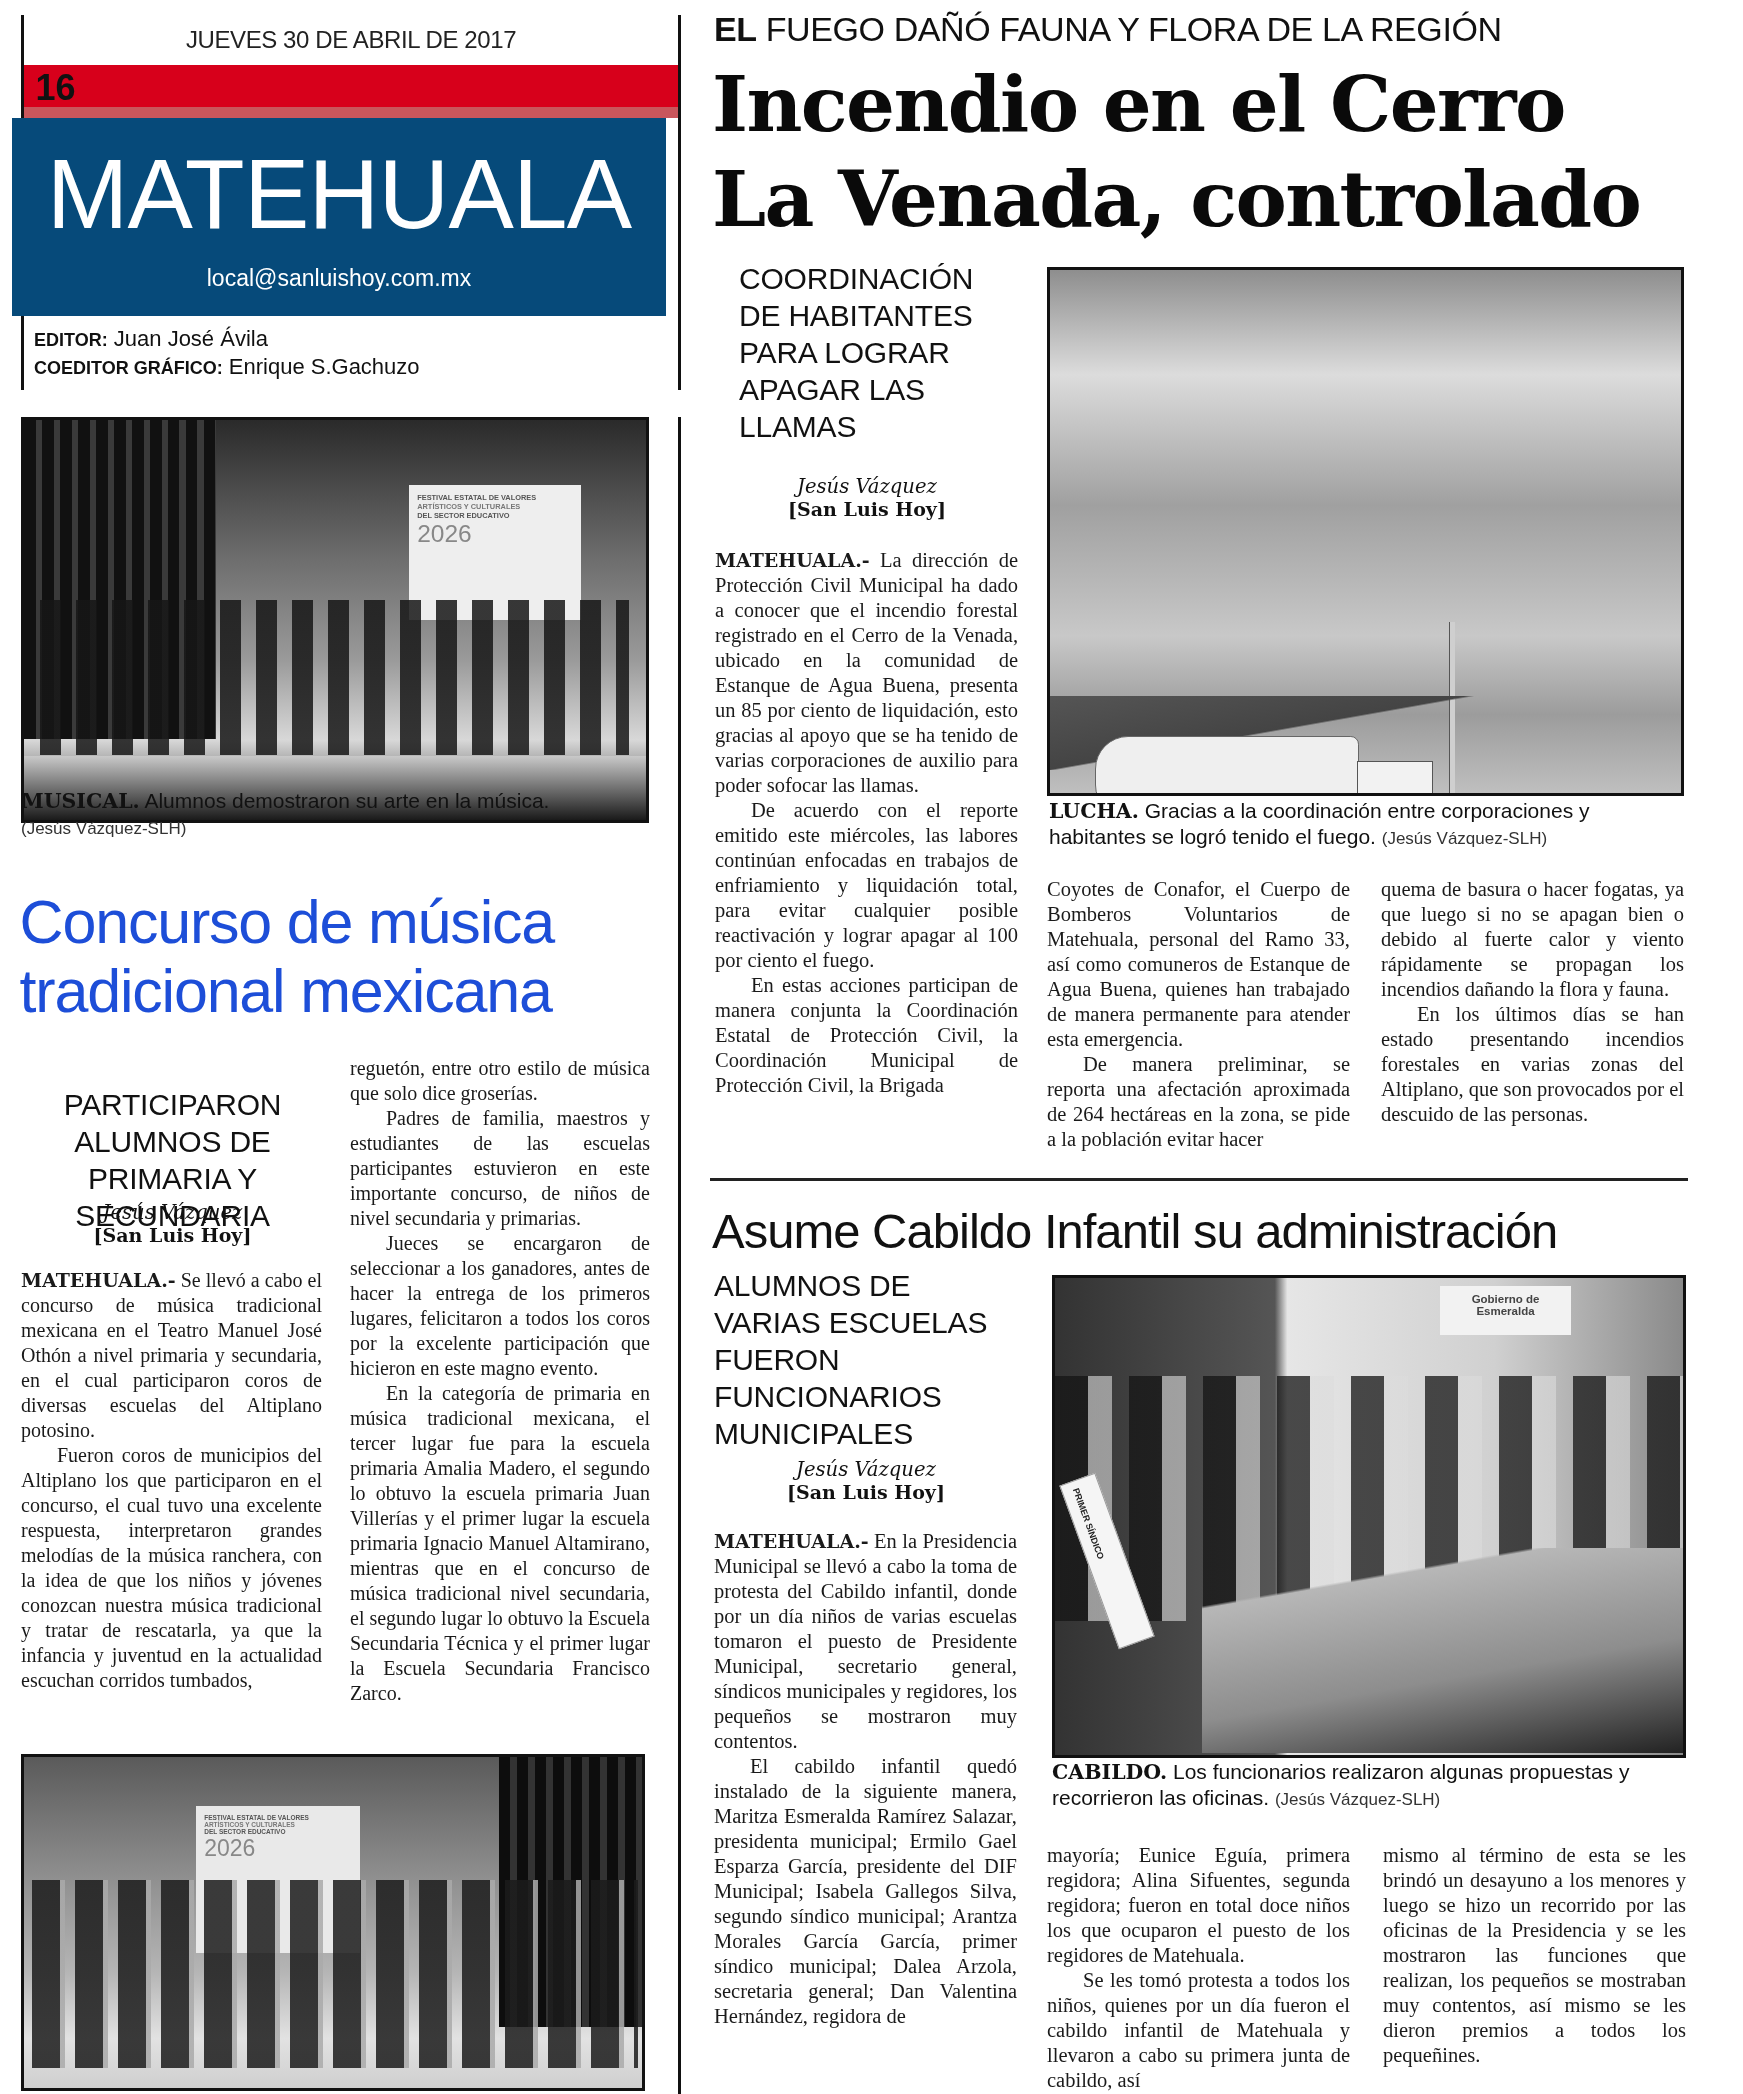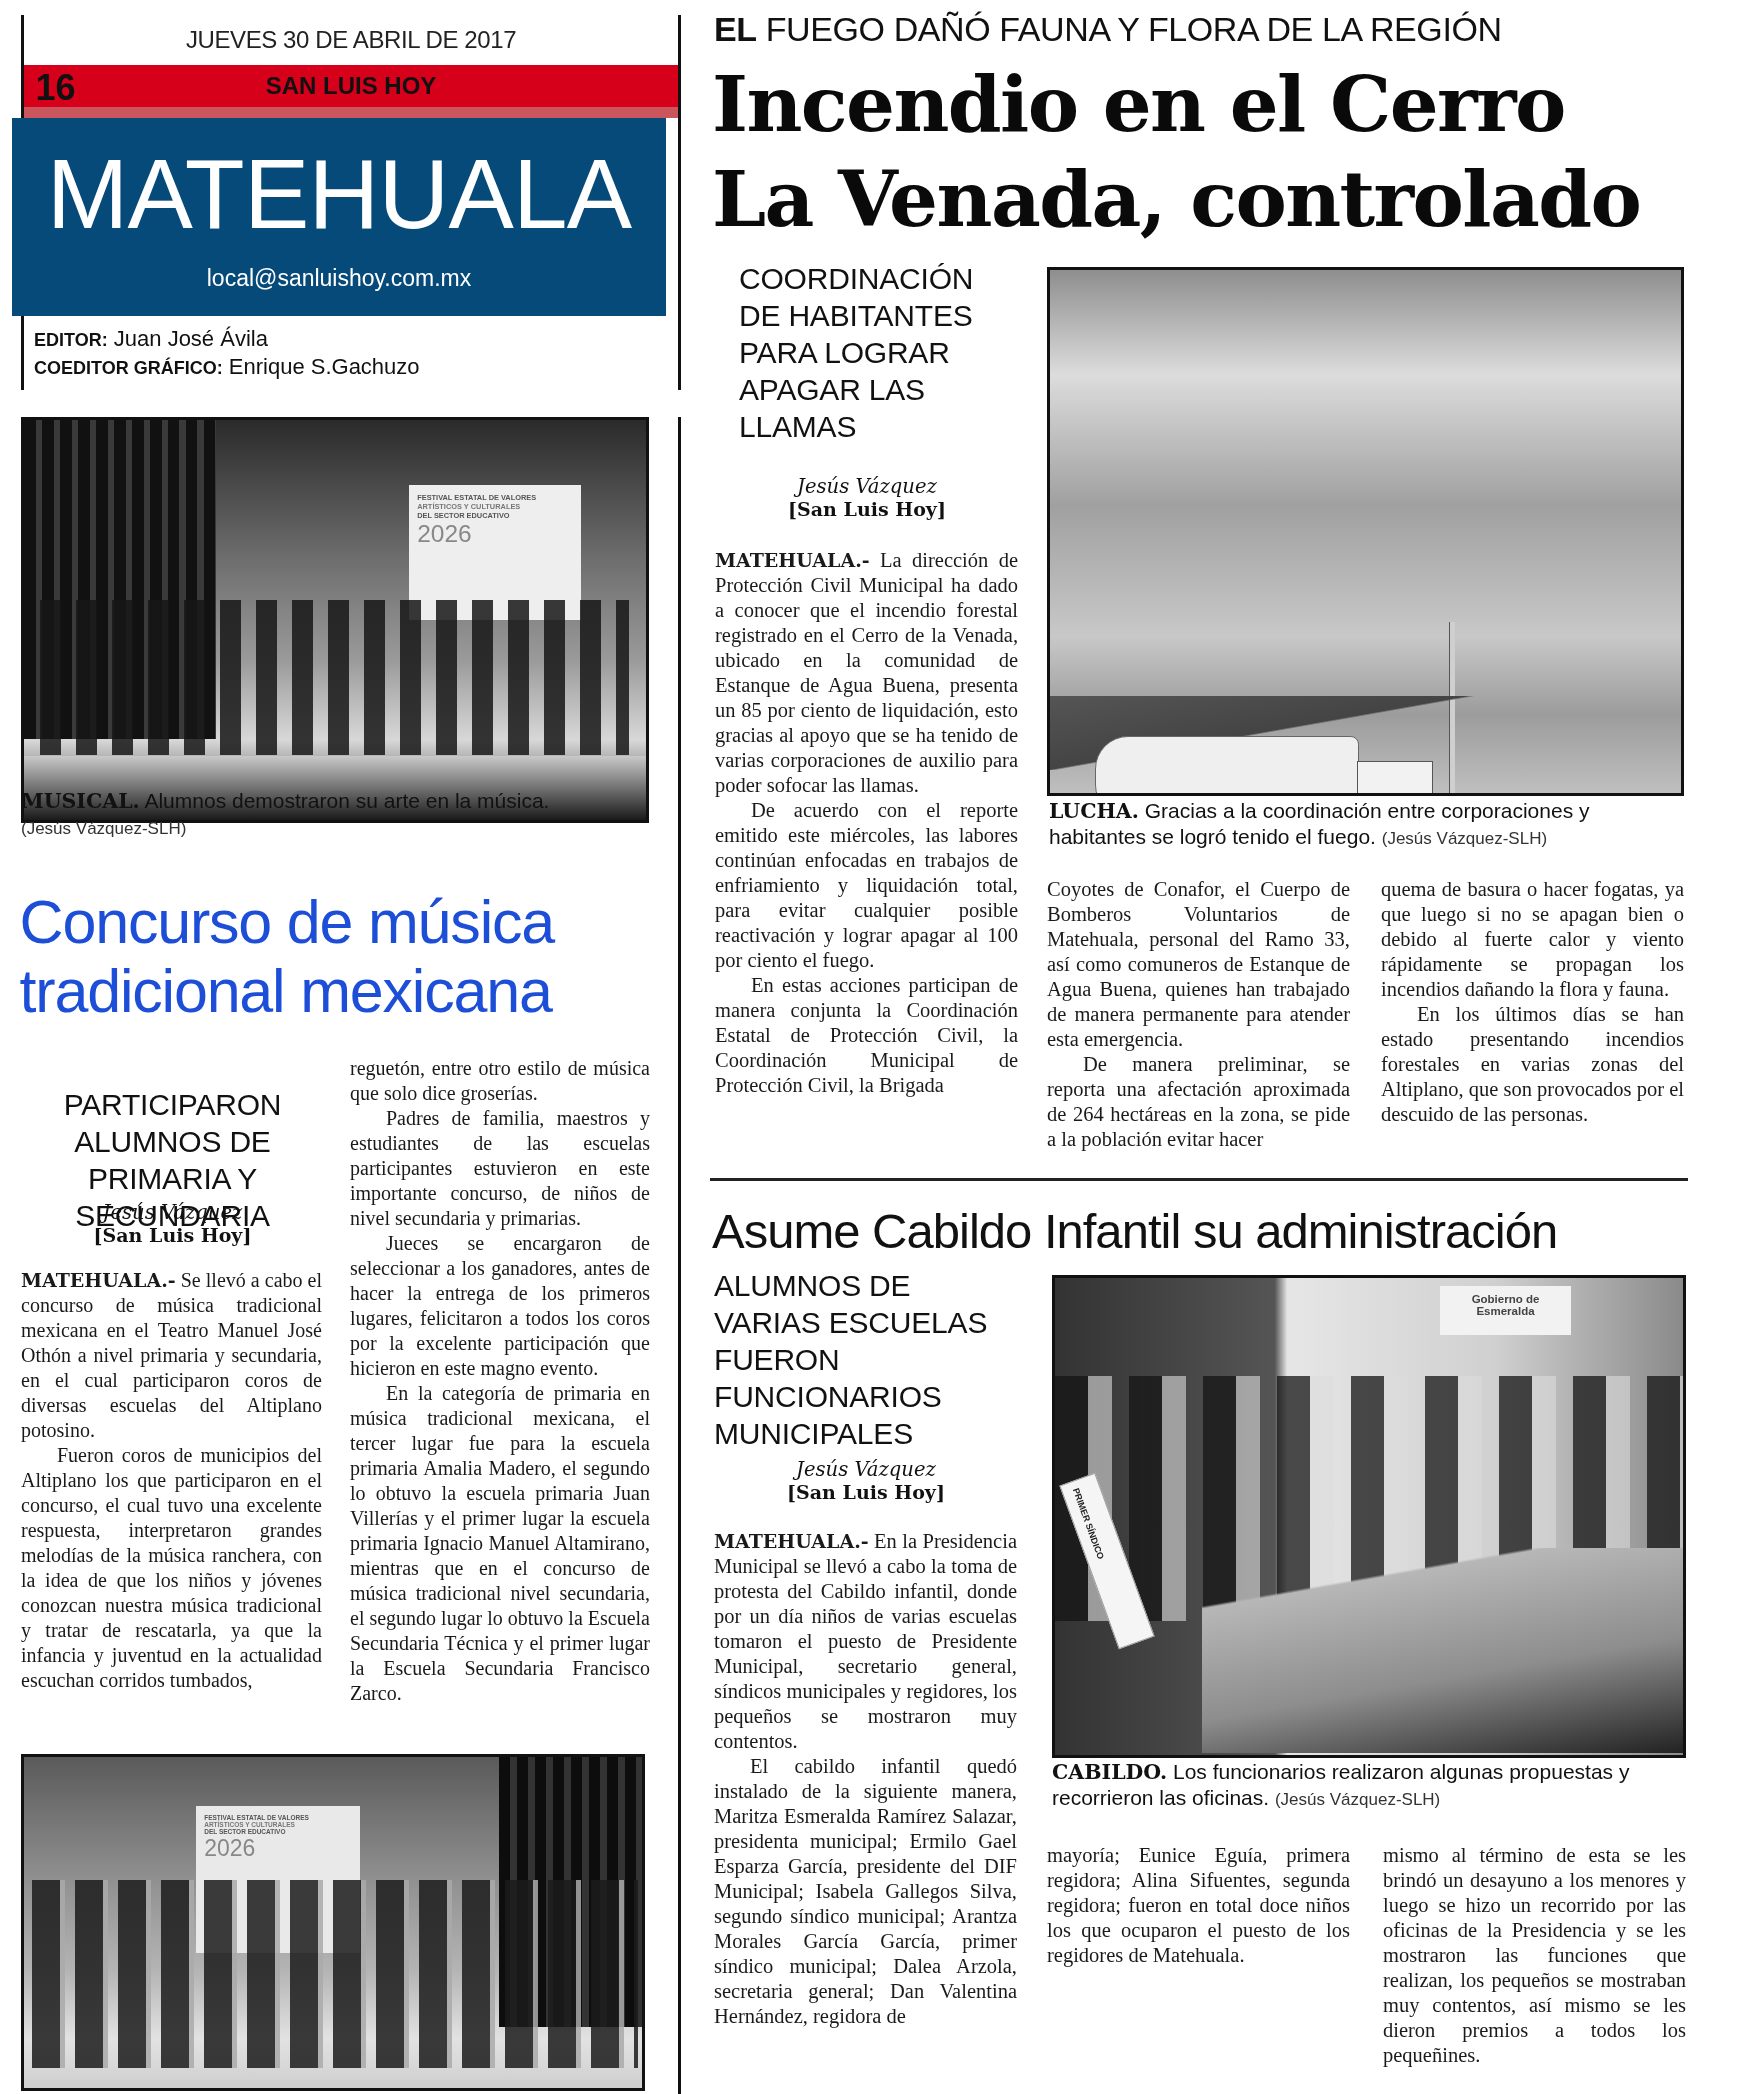--- a/index.html
+++ b/index.html
@@ -25,21 +25,20 @@
 </head>
 <body>
 
 <div class="vline" style="left:21px;top:14.7px;height:375px;width:2.5px;"></div>
 <div class="vline" style="left:678px;top:14.7px;height:375px;width:2.5px;"></div>
 
 <div class="abs sans" style="left:24.5px;top:26px;width:653px;text-align:center;font-size:24px;letter-spacing:-0.4px;color:#222;">JUEVES 30 DE ABRIL DE 2017</div>
 
 <div class="abs" style="left:24px;top:65px;width:654px;height:42px;background:#d7001b;">
   <span class="abs sans" style="left:11.5px;top:1.6px;font-size:36px;font-weight:bold;color:#111;">16</span>
-  <span class="abs sans" style="left:0;width:654px;top:6.5px;text-align:center;font-size:24px;font-weight:bold;color:#111;">SAN LUIS HOY</span>
 </div>
 <div class="abs" style="left:24px;top:107px;width:654px;height:10.6px;background:#c9565c;"></div>
 <div class="abs" style="left:12px;top:118px;width:654px;height:198px;background:#064a7a;">
   <div class="abs sans" style="left:0;width:654px;top:23px;text-align:center;font-size:98px;line-height:106px;color:#fff;letter-spacing:-0.8px;">MATEHUALA</div>
   <div class="abs sans" style="left:0;width:654px;top:147px;text-align:center;font-size:23px;color:#fff;">local@sanluishoy.com.mx</div>
 </div>
 
 <div class="abs sans" style="left:34px;top:326px;font-size:22px;">
   <b style="font-size:18px;">EDITOR</b><b style="font-size:18px;">:</b>
   <span>Juan José Ávila</span>
@@ -198,18 +197,19 @@
   <span class="credit">(Jesús Vázquez-SLH)</span>
 </div>
 
 <div class="abs body-text" style="left:714px;top:1529px;width:303px;">
   <p><span class="dateline">MATEHUALA.-</span> <span>En la Presidencia Municipal se llevó a cabo la toma de protesta del Cabildo infantil, donde por un día niños de varias escuelas tomaron el puesto de Presidente Municipal, secretario general, síndicos municipales y regidores, los pequeños se mostraron muy contentos.</span></p>
   <p class="ind">El cabildo infantil quedó instalado de la siguiente manera, Maritza Esmeralda Ramírez Salazar, presidenta municipal; Ermilo Gael Esparza García, presidente del DIF Municipal; Isabela Gallegos Silva, segundo síndico municipal; Arantza Morales García García, primer síndico municipal; Dalea Arzola, secretaria general; Dan Valentina Hernández, regidora de</p>
 </div>
 
 <div class="abs body-text" style="left:1047px;top:1843px;width:303px;">
   <p>mayoría; Eunice Eguía, primera regidora; Alina Sifuentes, segunda regidora; fueron en total doce niños los que ocuparon el puesto de los regidores de Matehuala.</p>
+  <p class="ind">Se les tomó protesta a todos los niños, quienes por un día fueron el cabildo infantil de Matehuala y llevaron a cabo su primera junta de cabildo, así</p>
 </div>
 
 <div class="abs body-text" style="left:1383px;top:1843px;width:303px;">
   <p>mismo al término de esta se les brindó un desayuno a los menores y luego se hizo un recorrido por las oficinas de la Presidencia y se les mostraron las funciones que realizan, los pequeños se mostraban muy contentos, así mismo se les dieron premios a todos los pequeñines.</p>
 </div>
 
 
 </body></html>

